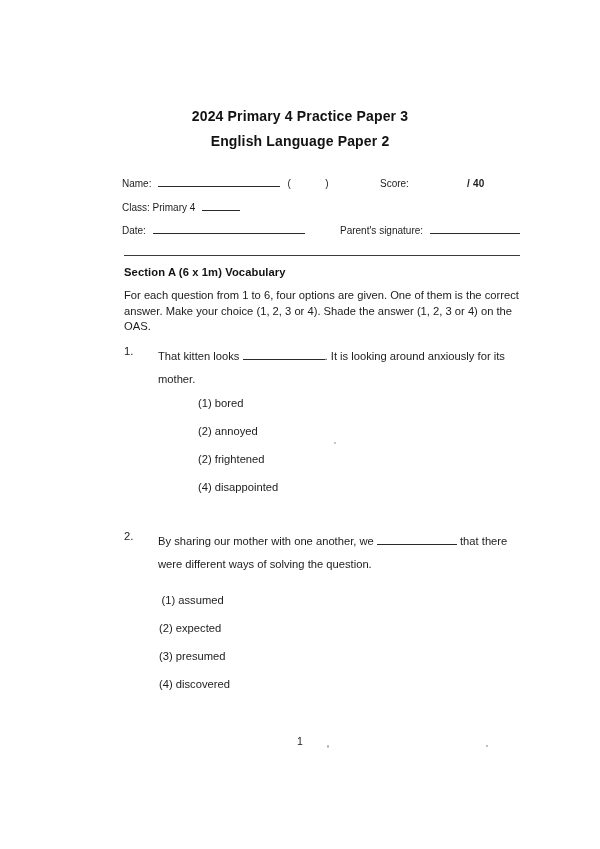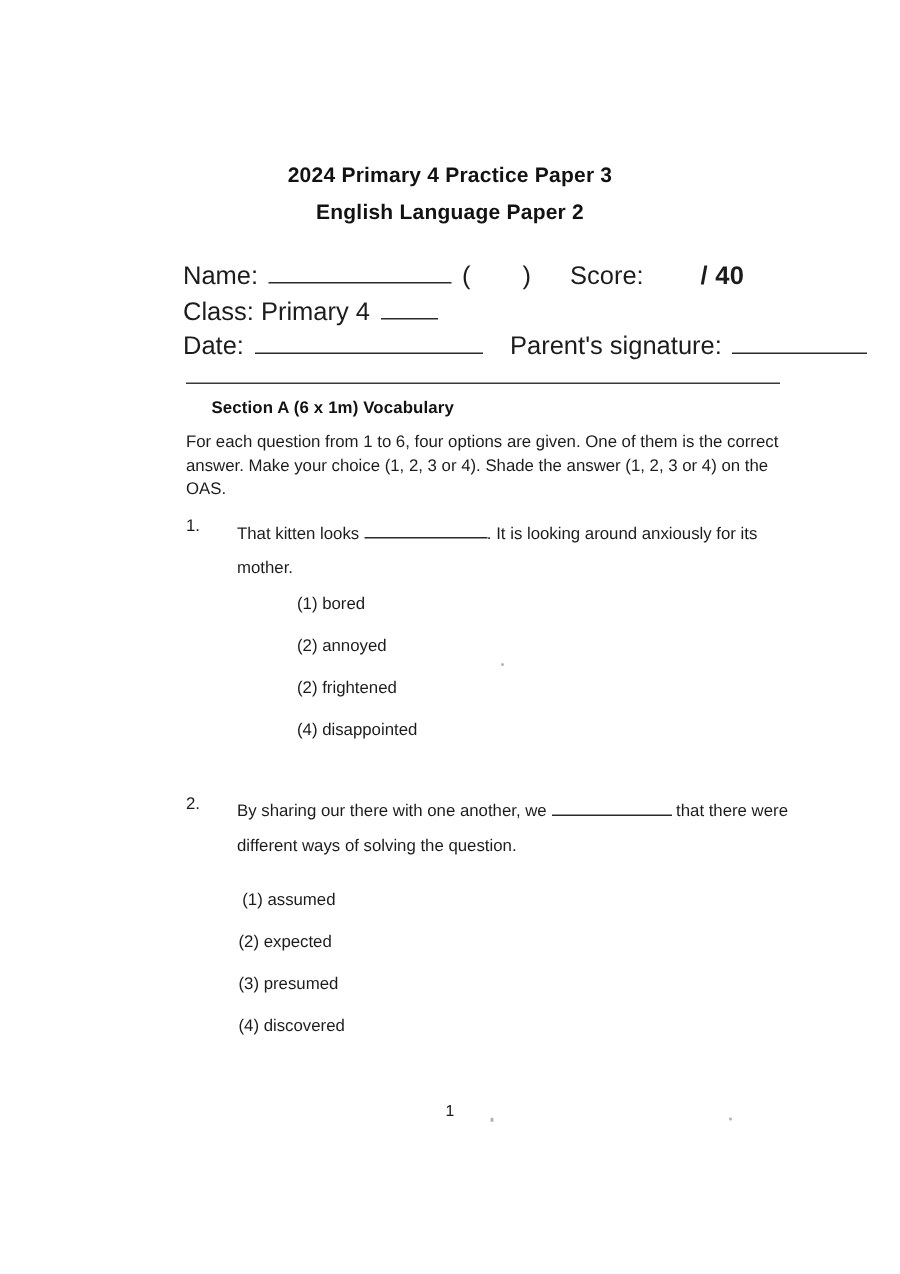--- a/index.html
+++ b/index.html
@@ -33,21 +33,21 @@
     line-height: 25px;
     color: #121212;
   }
 
   
   .particulars {
     position: absolute;
     left: 122px;
     top: 172px;
     width: 400px;
-    font-size: 17px;
+    font-size: 10px;
     line-height: 23.5px;
     color: #1c1c1c;
   }
   .p-row {
     position: relative;
     height: 23.5px;
     white-space: nowrap;
   }
   .blank {
     display: inline-block;
@@ -85,21 +85,20 @@
 
   
   .section-head {
     position: absolute;
     left: 124px;
     top: 266px;
     font-size: 11.2px;
     font-weight: bold;
     letter-spacing: 0.1px;
     color: #121212;
-    margin-left: 17px;
   }
   .section-instr {
     position: absolute;
     left: 124px;
     top: 288px;
     width: 400px;
     font-size: 11.2px;
     line-height: 15.6px;
     color: #1c1c1c;
   }
@@ -206,21 +205,21 @@
       <div class="option">(1) bored</div>
       <div class="option">(2) annoyed</div>
       <div class="option">(2) frightened</div>
       <div class="option">(4) disappointed</div>
     </div>
   </div>
 
   <div class="question">
     <div class="q-num" style="top:530px;">2.</div>
     <div class="q-stem" style="top:530px;">
-      <span>By sharing our there with one another, we</span>
+      <span>By sharing our mother with one another, we</span>
       <span class="blank-q blank-q2"></span>
       <span>that there were different ways of solving the question.</span>
     </div>
     <div class="options" style="top:574px;">
       <div class="option indented">(1) assumed</div>
       <div class="option">(2) expected</div>
       <div class="option">(3) presumed</div>
       <div class="option">(4) discovered</div>
     </div>
   </div>

